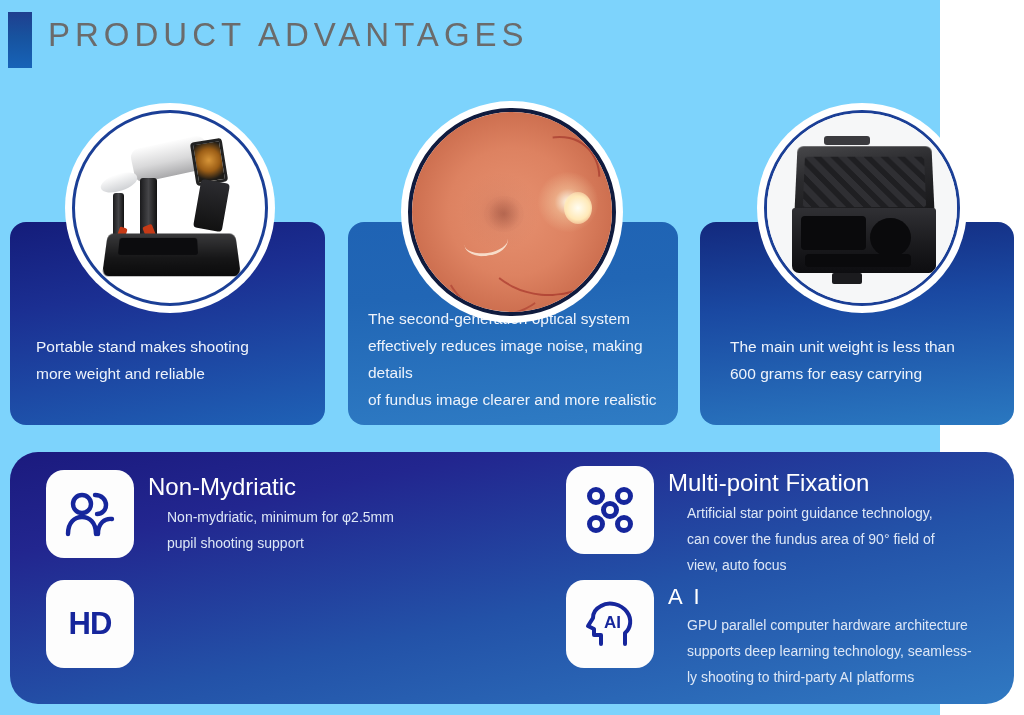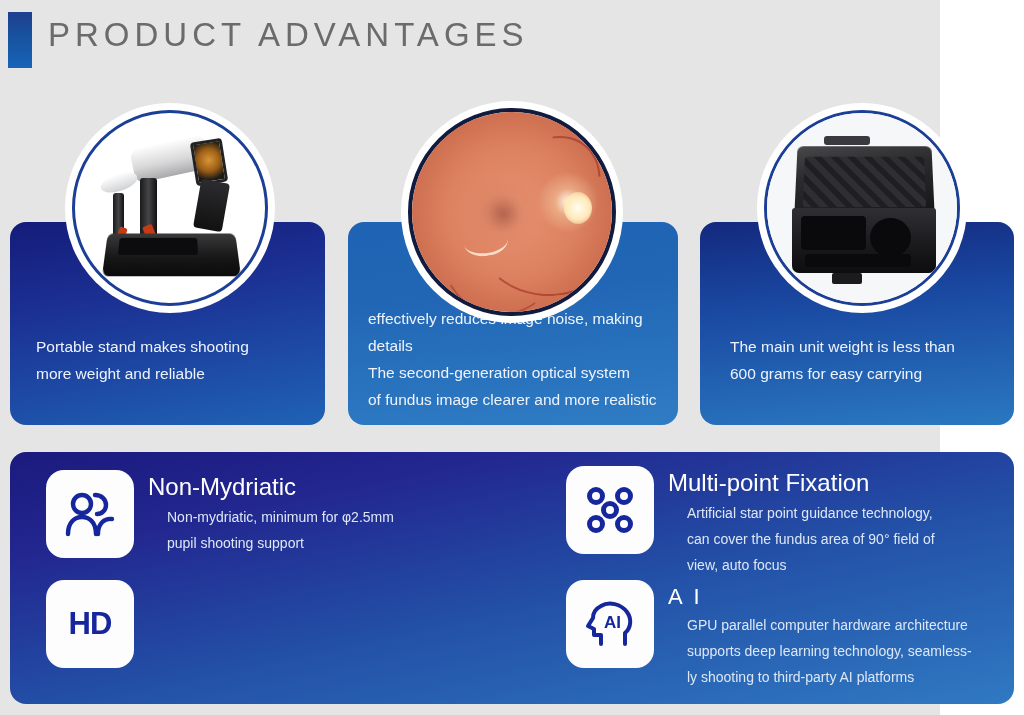--- a/index.html
+++ b/index.html
@@ -2,21 +2,21 @@
 <html><head>
 <meta charset="utf-8">
 <style>
   * { box-sizing: border-box; margin: 0; padding: 0; }
   html, body {
     width: 1024px; height: 715px;
     background: #ffffff;
     font-family: "Liberation Sans", sans-serif;
     overflow: hidden;
   }
-  #page { position: relative; width: 940px; height: 715px; background: #e5e5e5; }
+  #page { position: relative; width: 940px; height: 715px; background: #7dd3fc; }
 
   
   #header { position: absolute; left: 0; top: 0; width: 1024px; height: 100px; }
   #title-bar {
     position: absolute; left: 8px; top: 12px;
     width: 24px; height: 56px;
     background: linear-gradient(180deg,#1f3f8f 0%, #17539f 45%, #1763b8 100%);
   }
   #page-title {
     position: absolute; left: 48px; top: 16px;
@@ -175,21 +175,21 @@
     left: 34%; top: 84%; width: 16%; height: 6%;
   }
   .case-handle {
     position:absolute; left: 30%; top: 12%; width: 24%; height: 5%;
     background:#3a3a3e; border-radius: 3px;
   }
 
   
   #features-panel {
     position: absolute; left: 10px; top: 452px; width: 1004px; height: 252px;
-    border-radius: 16px;
+    border-radius: 28px;
     background: linear-gradient(168deg,#1b1a7e 0%, #22268f 22%, #2352a8 58%, #3079c2 100%);
     padding-left: 39px;
   }
   .feature {
     position: absolute; display: flex; gap: 14px;
   }
   #feature-nonmyd  { left: 36px;  top: 18px;  width: 470px; }
   #feature-hd      { left: 36px;  top: 128px; width: 500px; }
   #feature-multi   { left: 556px; top: 14px;  width: 440px; }
   #feature-ai      { left: 556px; top: 128px; width: 452px; }
@@ -240,22 +240,22 @@
       <div class="stand-post post-b"></div>
       <div class="red-bit red-1"></div>
       <div class="red-bit red-2"></div>
       <div class="stand-base"></div>
     </div>
   </div>
 
   <div class="adv-card" id="card-2">
     <div class="card-body">
       <div class="card-text">
+        <div>The second-generation optical system</div>
         <div>effectively reduces image noise, making details</div>
-        <div>The second-generation optical system</div>
         <div>of fundus image clearer and more realistic</div>
       </div>
     </div>
   </div>
   <div class="photo-circle" id="photo-2">
     <div class="fundus">
       <div class="vessel v1"></div>
       <div class="vessel v2"></div>
       <div class="vessel v3"></div>
       <div class="vessel v4"></div>

